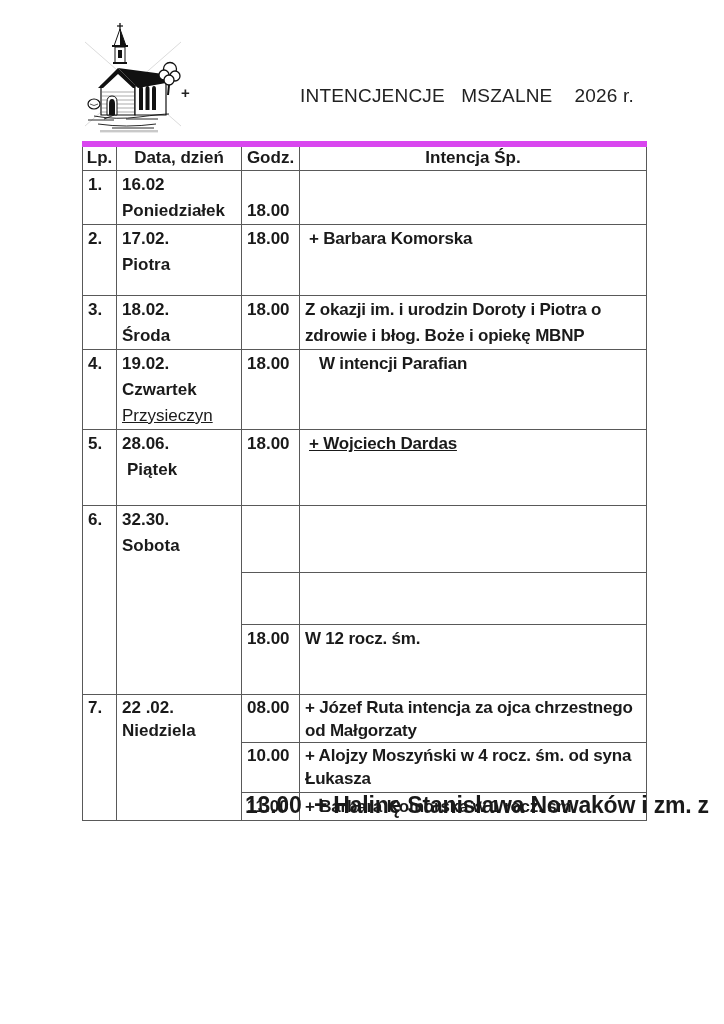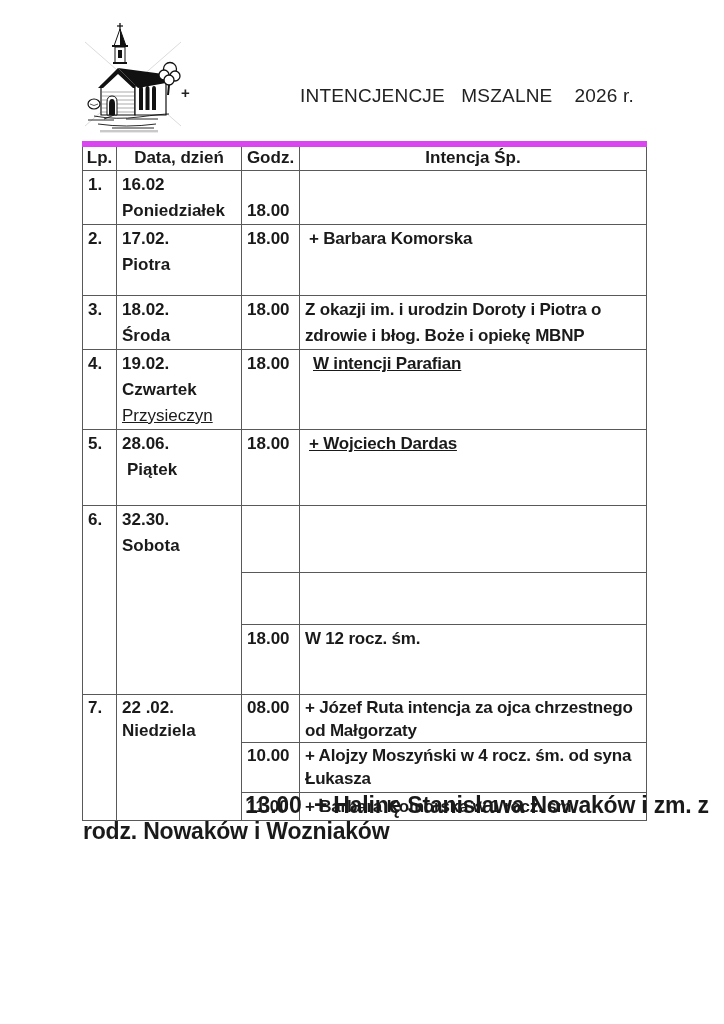--- a/index.html
+++ b/index.html
@@ -21,21 +21,21 @@
   }
   table.mass th { text-align:center; padding:0; line-height:22px; height:23px;
                   border-top:6px solid #d946ef; }
   td.lp { padding-left:5px; }
   td.dd { padding-left:10px; }
   td.tm { padding-left:5px; }
   td.it { padding-left:8px; letter-spacing:-0.2px; }
   .regular { font-weight:normal;text-decoration:underline; }
   .ind5  { padding-left:5px; }
   .ind4  { margin-left:4px; }
-  .ind14 { margin-left:8px;text-decoration:underline; }
+  .ind14 { margin-left:14px; }
   .sp26  { height:26px; }
   tr.r1  { height:42px; } tr.r2 { height:71px; } tr.r3 { height:52px; }
   tr.r4  { height:75px; } tr.r5 { height:76px; }
   tr.r6a { height:67px; } tr.r6b { height:52px; } tr.r6c { height:70px; }
   tr.r7a { height:47px; } tr.r7b { height:50px; } tr.r7c { height:24px; }
   tr.r7a td, tr.r7b td { line-height:23px; }
 
   .footer { position:absolute; left:83px; top:792px; width:562px;
             font-size:23px; font-weight:bold; line-height:26px; letter-spacing:-0.2px; }
   .footer .f1 { padding-left:162px; white-space:pre; }
@@ -211,16 +211,15 @@
       </tr>
       <tr class="r7c">
         <td class="tm">11.00</td>
         <td class="it">+ Barbara Komorska w 1 rocz. śm.</td>
       </tr>
     </tbody>
   </table>
 
   <div class="footer">
     <div class="f1">13.00  + Halinę Stanisława Nowaków i zm. z</div>
-    <div class="f2">rodz. Nowaków i Wozniaków</div>
   </div>
 
 </div>
 
 </body></html>

